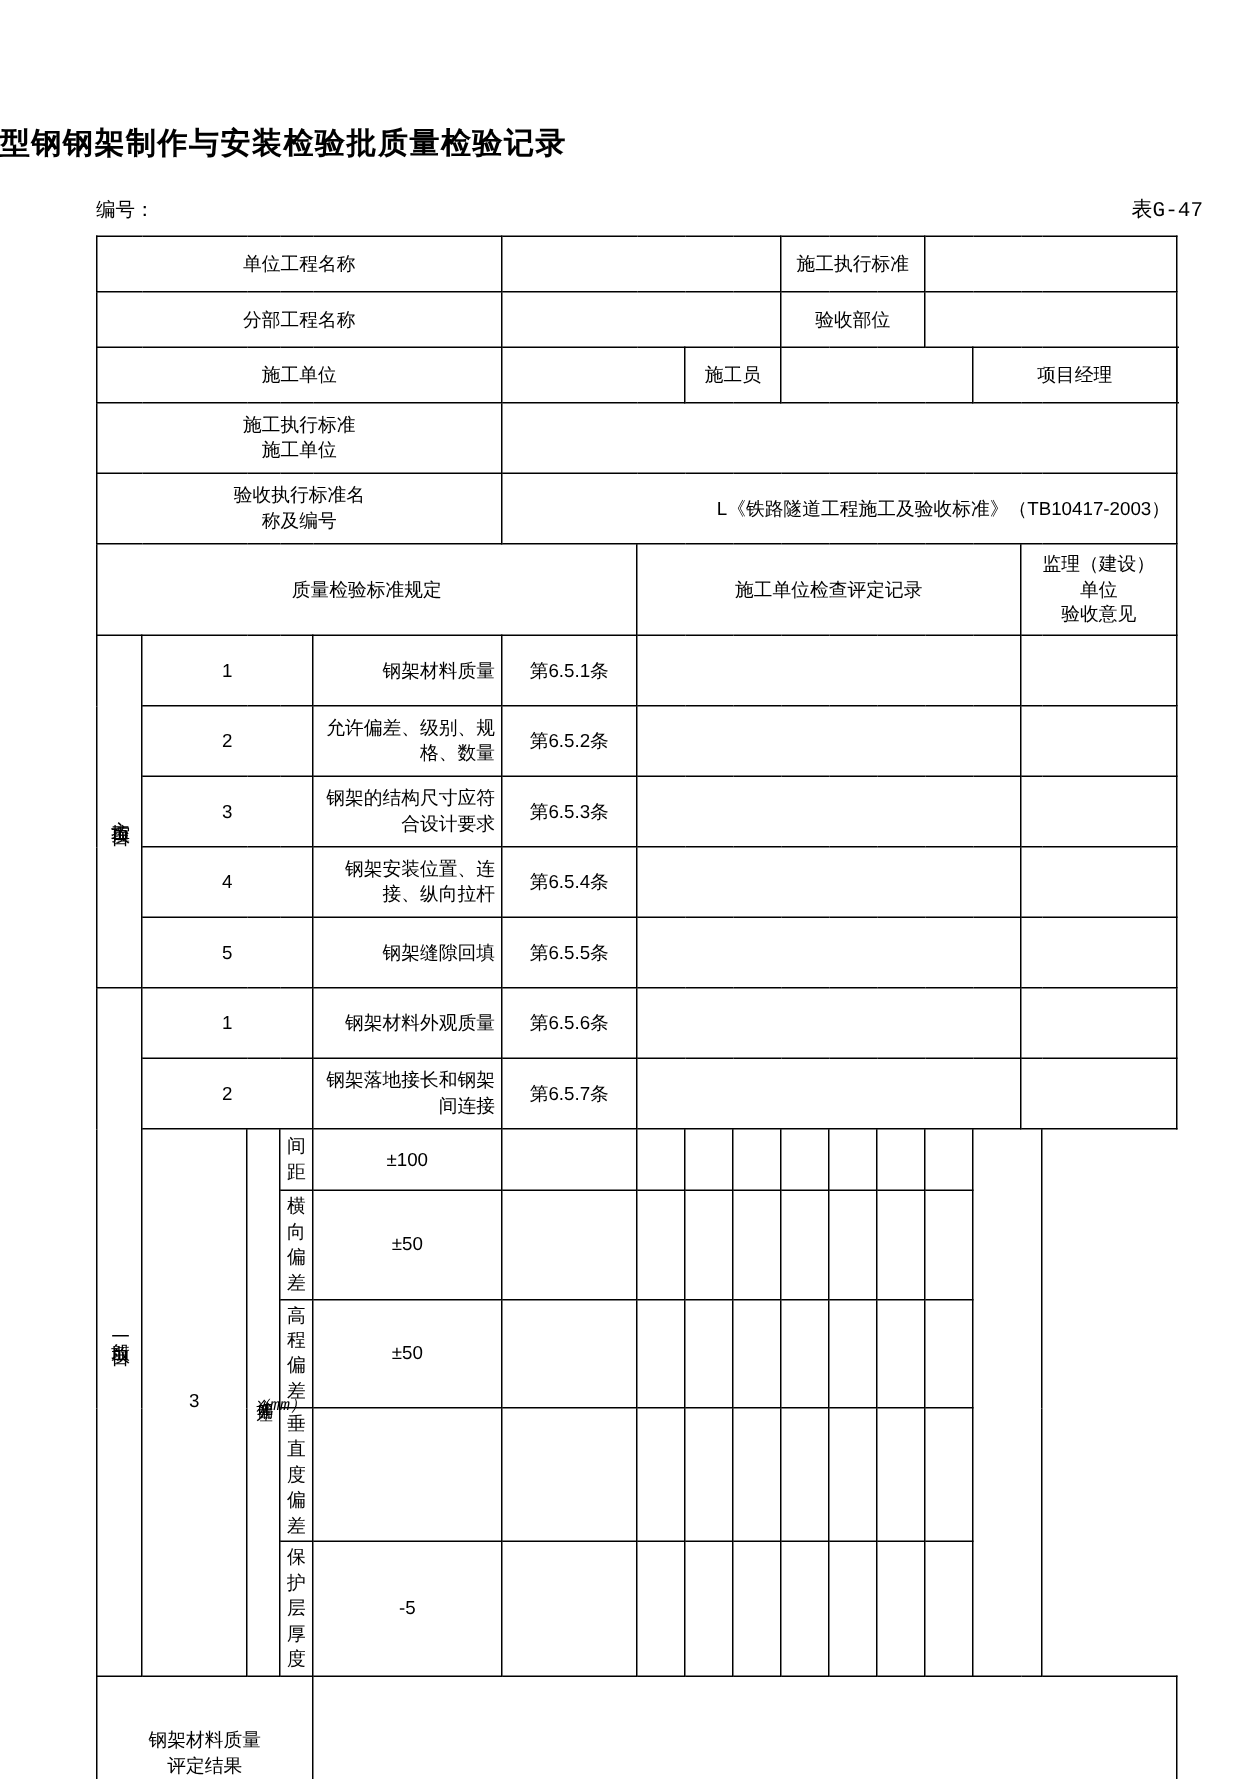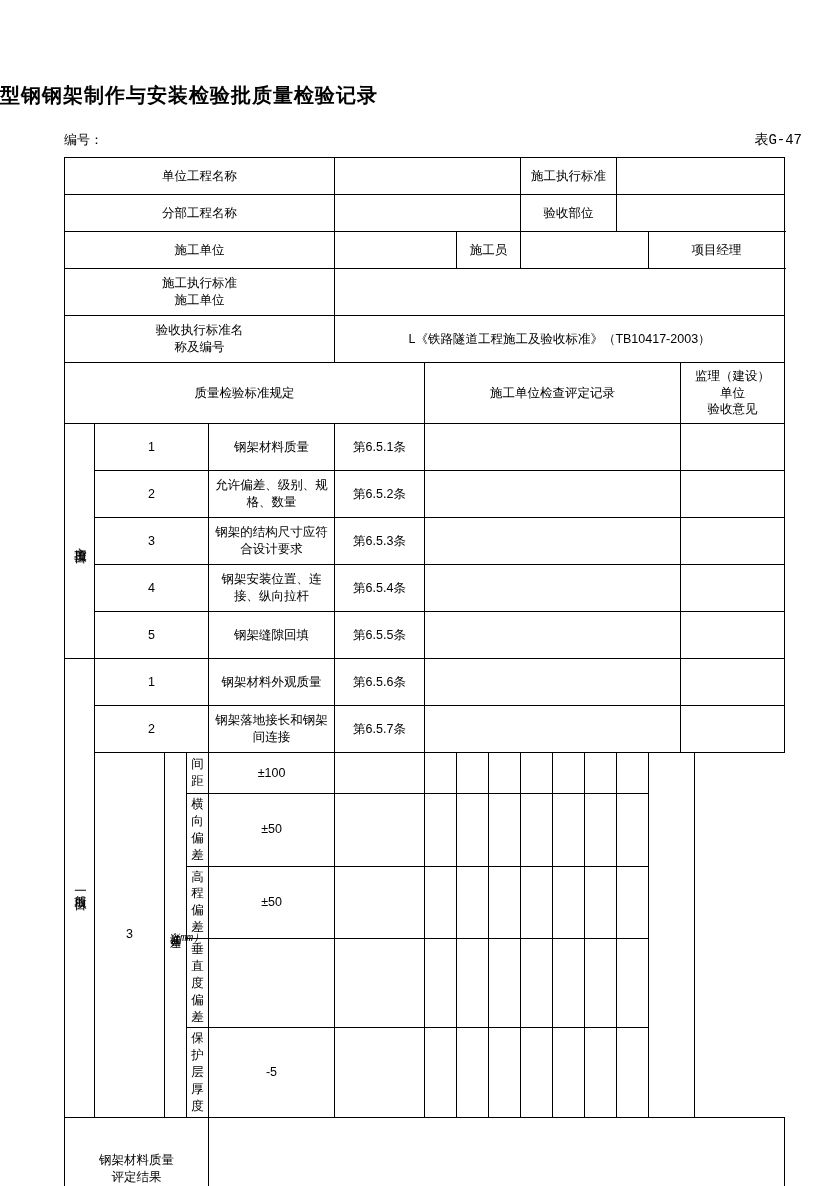--- a/index.html
+++ b/index.html
@@ -53,21 +53,21 @@
     table-layout: fixed;
   }
   table.main td {
     border: 1px solid #000;
     font-size: 12.5px;
     padding: 2px 4px;
     vertical-align: middle;
     line-height: 1.35;
   }
   .c { text-align: center; }
-  .l { text-align: center; }
+  .l { text-align: right; }
   .tall-32 { height: 32px; }
   .tall-36 { height: 36px; }
   .tall-42 { height: 42px; }
   .vert {
     writing-mode: vertical-rl;
     text-orientation: upright;
     letter-spacing: 2px;
     display: inline-block;
     line-height: 1.1;
   }

